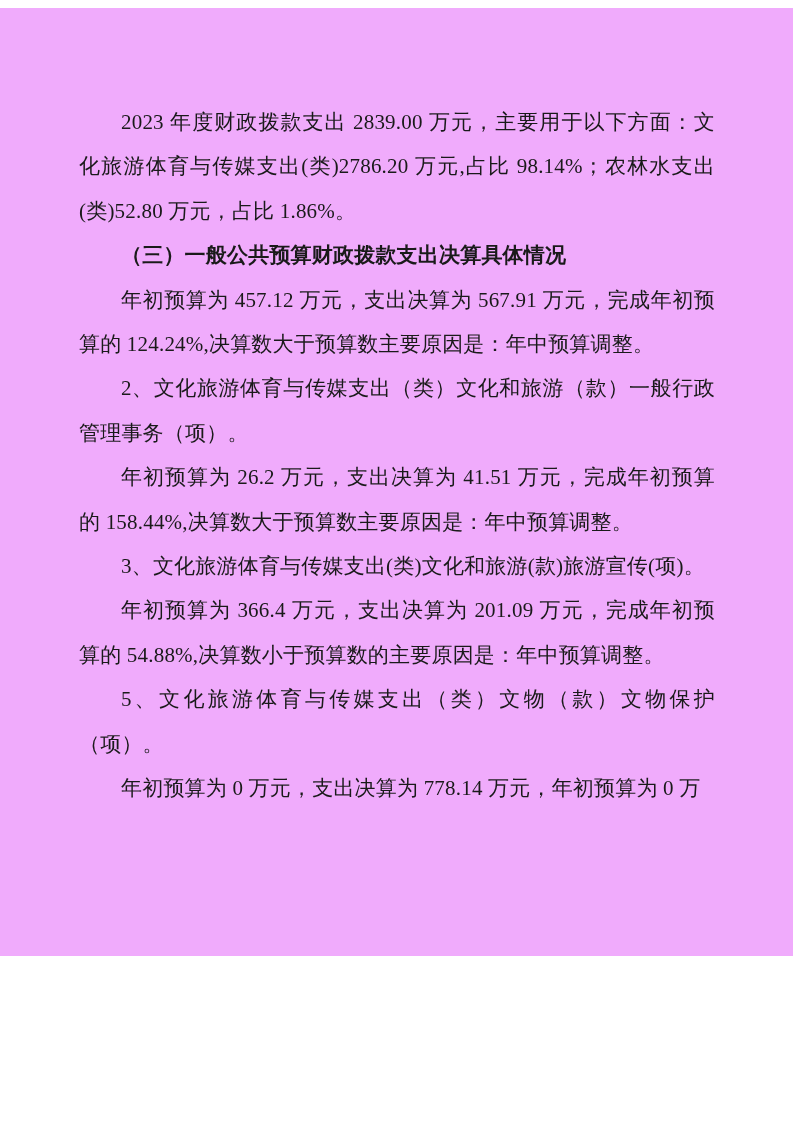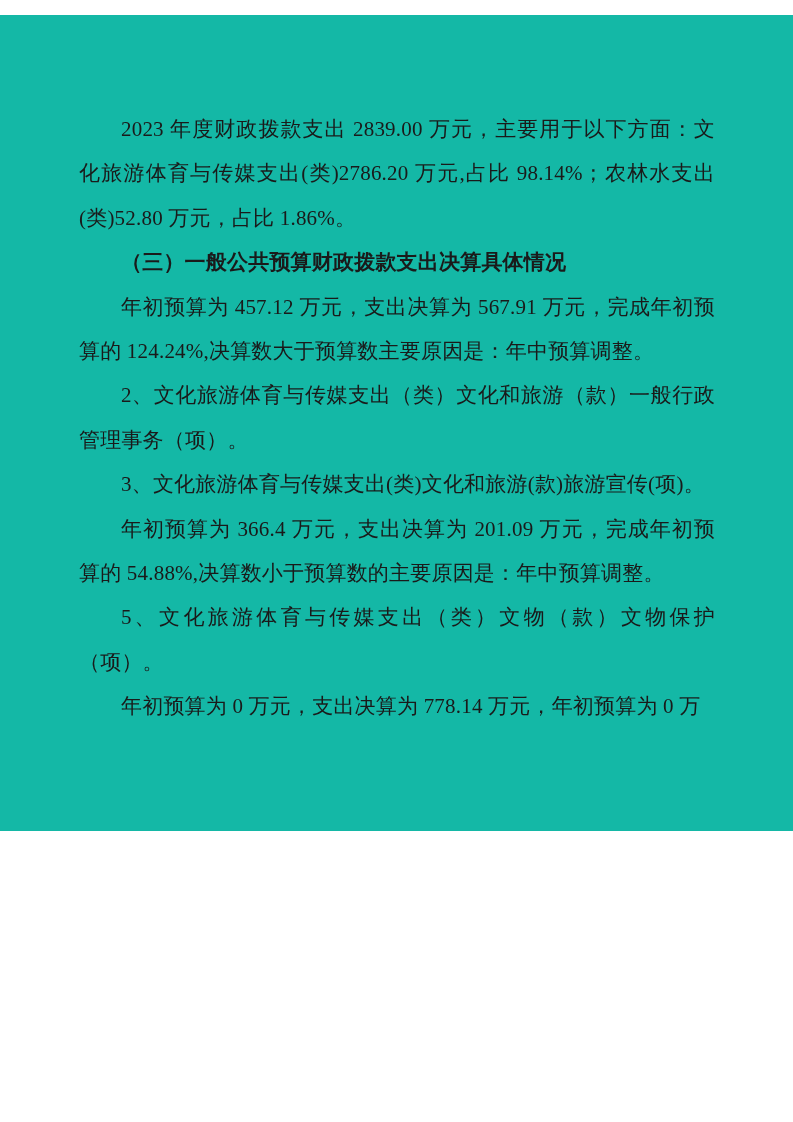--- a/index.html
+++ b/index.html
@@ -3,23 +3,23 @@
 <meta charset="utf-8">
 <style>
   html, body {
     margin: 0;
     padding: 0;
     background: #ffffff;
   }
   .page {
     position: relative;
     width: 793px;
-    height: 816px;
-    margin: 15px auto;
-    background: #14b8a6;
+    height: 948px;
+    margin: 8px auto;
+    background: #f0abfc;
     overflow: hidden;
     color: #1a1a1a;
     font-family: "Liberation Serif", "DejaVu Serif", serif;
   }
   .content {
     position: absolute;
     left: 79px;
     top: 92px;
     width: 636px;
   }
@@ -50,19 +50,20 @@
 </style>
 </head>
 <body>
 
 <div class="page">
   <div class="content">
     <p class="para">2023 年度财政拨款支出 2839.00 万元，主要用于以下方面：文化旅游体育与传媒支出(类)2786.20 万元,占比 98.14%；农林水支出(类)52.80 万元，占比 1.86%。</p>
     <p class="para heading">（三）一般公共预算财政拨款支出决算具体情况</p>
     <p class="para">年初预算为 457.12 万元，支出决算为 567.91 万元，完成年初预算的 124.24%,决算数大于预算数主要原因是：年中预算调整。</p>
     <p class="para">2、文化旅游体育与传媒支出（类）文化和旅游（款）一般行政管理事务（项）。</p>
+    <p class="para">年初预算为 26.2 万元，支出决算为 41.51 万元，完成年初预算的 158.44%,决算数大于预算数主要原因是：年中预算调整。</p>
     <p class="para">3、文化旅游体育与传媒支出(类)文化和旅游(款)旅游宣传(项)。</p>
     <p class="para">年初预算为 366.4 万元，支出决算为 201.09 万元，完成年初预算的 54.88%,决算数小于预算数的主要原因是：年中预算调整。</p>
     <p class="para">5、文化旅游体育与传媒支出（类）文物（款）文物保护（项）。</p>
     <p class="para">年初预算为 0 万元，支出决算为 778.14 万元，年初预算为 0 万</p>
   </div>
   <div class="page-number">- 12 -</div>
 </div>
 
 </body></html>

